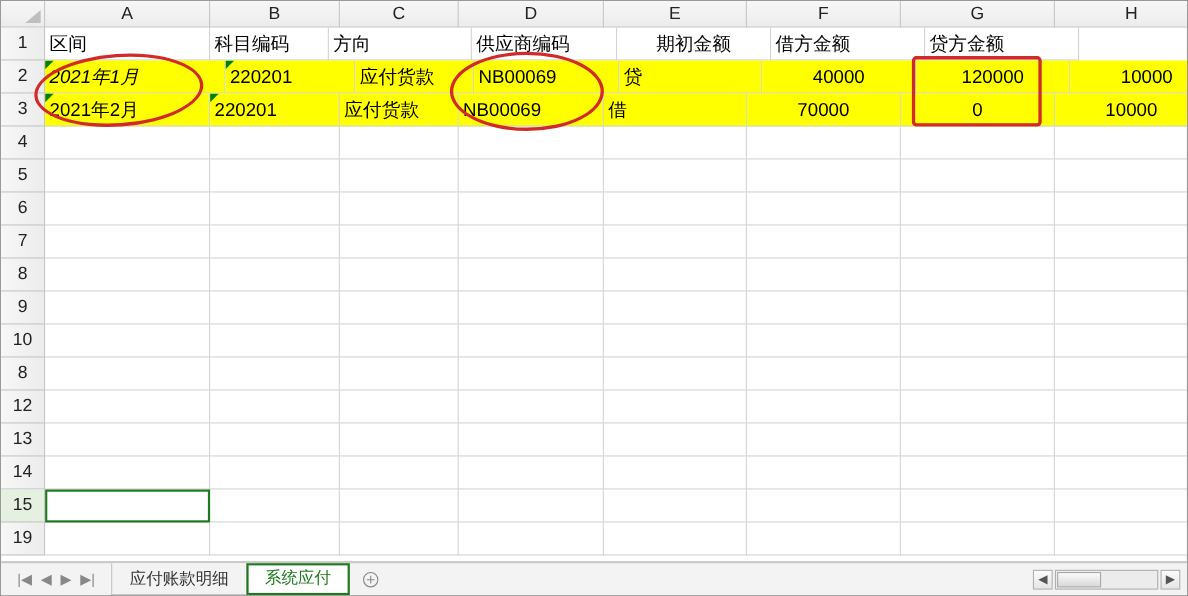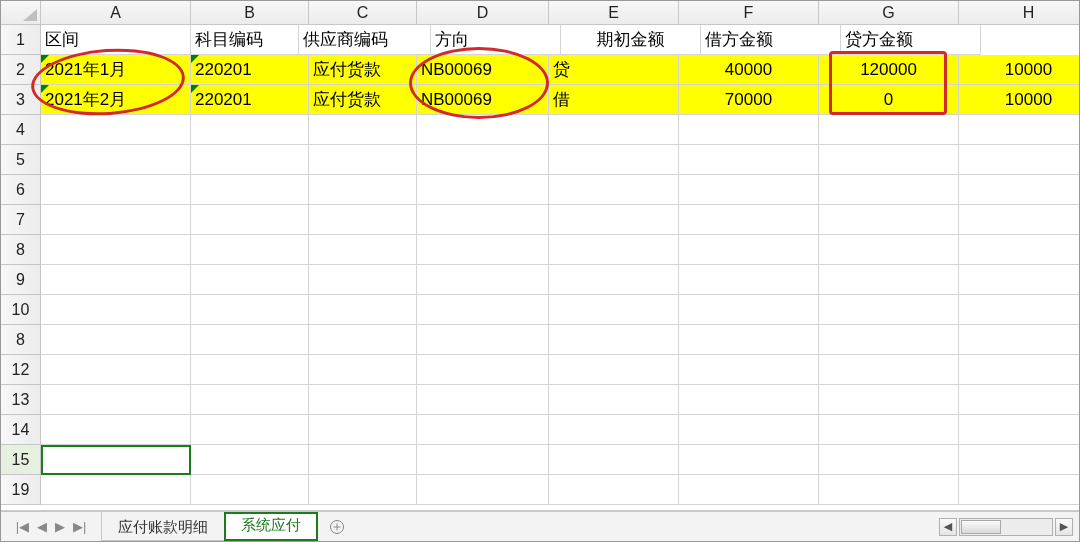--- a/index.html
+++ b/index.html
@@ -218,28 +218,28 @@
       <div class="rh">12</div>
       <div class="rh">13</div>
       <div class="rh">14</div>
       <div class="rh sel">15</div>
       <div class="rh">19</div>
     </div>
   <div class="grid" id="grid">
       <div class="row">
         <div class="cell txt" style="width: 150px;">区间</div>
         <div class="cell txt" style="width: 108px;">科目编码</div>
+        <div class="cell txt" style="width: 130px;">方向</div>
         <div class="cell txt" style="width: 132px;">供应商编码</div>
-        <div class="cell txt" style="width: 130px;">方向</div>
         <div class="cell txt" style="width: 140px; text-align: center;">期初金额</div>
         <div class="cell txt" style="width: 140px;">借方金额</div>
         <div class="cell txt" style="width: 140px;">贷方金额</div>
       </div>
       <div class="row">
-        <div class="cell hl txt greenmark" style="width: 150px;">2021年1月</div>
+        <div class="cell hl txt greenmark" style="width: 164px; font-style: italic;">2021年1月</div>
         <div class="cell hl txt greenmark" style="width: 118px;">220201</div>
         <div class="cell hl txt" style="width: 108px;">应付货款</div>
         <div class="cell hl txt" style="width: 132px;">NB00069</div>
         <div class="cell hl txt" style="width: 130px;">贷</div>
         <div class="cell hl num" style="width: 140px;">40000</div>
         <div class="cell hl num" style="width: 140px;">120000</div>
         <div class="cell hl num" style="width: 140px;">10000</div>
       </div>
       <div class="row">
         <div class="cell hl txt greenmark" style="width: 150px;">2021年2月</div>

